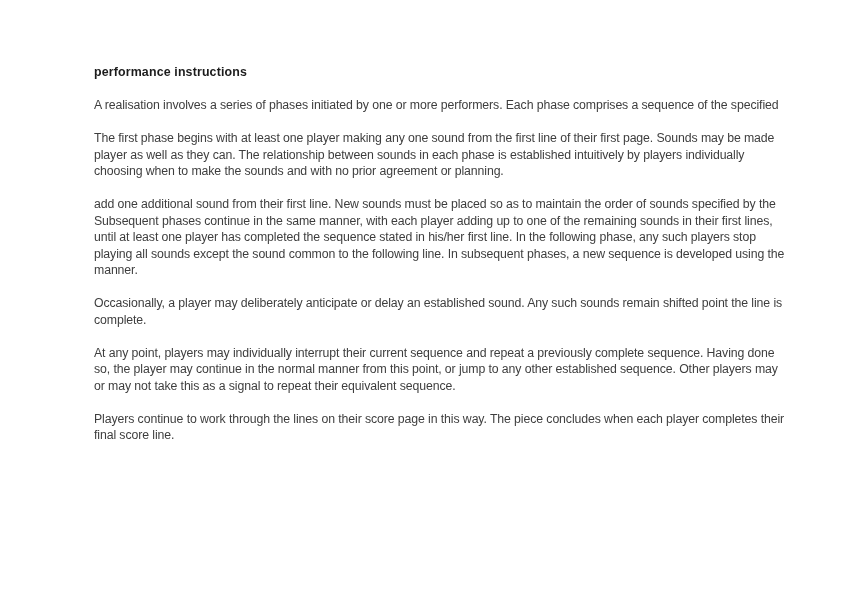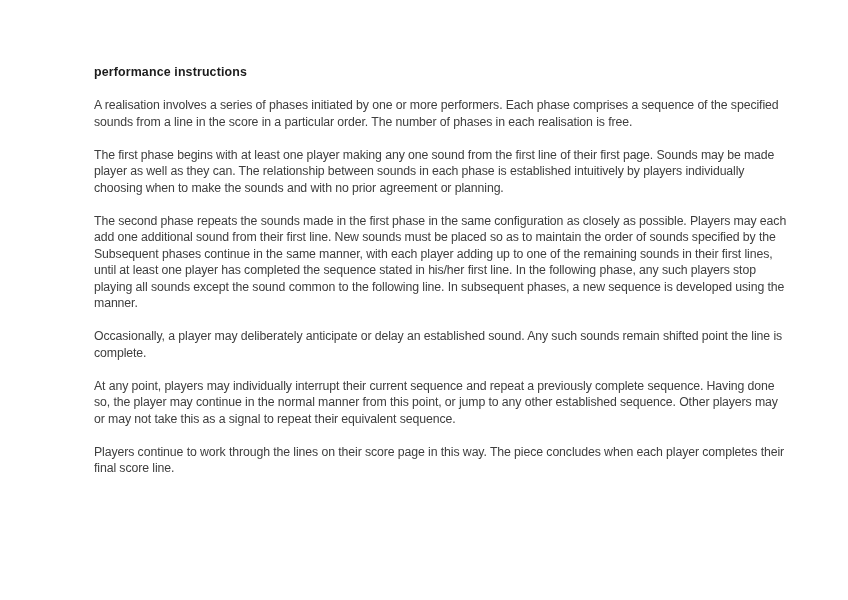--- a/index.html
+++ b/index.html
@@ -43,29 +43,27 @@
   }
 </style>
 </head>
 <body>
 
 <div class="page">
   <h1 class="doc-title">performance instructions</h1>
   <div class="doc-body" id="doc-body">
       <div class="para">
         <div class="line">A realisation involves a series of phases initiated by one or more performers. Each phase comprises a sequence of the specified</div>
-        <div class="line">sounds from a line in the score in a particular order. The number of phases in each realisation is free.</div>
       </div>
       <div class="para">
         <div class="line">The first phase begins with at least one player making any one sound from the first line of their first page. Sounds may be made</div>
         <div class="line">player as well as they can. The relationship between sounds in each phase is established intuitively by players individually</div>
         <div class="line">choosing when to make the sounds and with no prior agreement or planning.</div>
       </div>
       <div class="para">
-        <div class="line">The second phase repeats the sounds made in the first phase in the same configuration as closely as possible. Players may each</div>
         <div class="line">add one additional sound from their first line. New sounds must be placed so as to maintain the order of sounds specified by the</div>
         <div class="line">Subsequent phases continue in the same manner, with each player adding up to one of the remaining sounds in their first lines,</div>
         <div class="line">until at least one player has completed the sequence stated in his/her first line. In the following phase, any such players stop</div>
         <div class="line">playing all sounds except the sound common to the following line. In subsequent phases, a new sequence is developed using the</div>
         <div class="line">manner.</div>
       </div>
       <div class="para">
         <div class="line">Occasionally, a player may deliberately anticipate or delay an established sound. Any such sounds remain shifted point the line is</div>
         <div class="line">complete.</div>
       </div>

